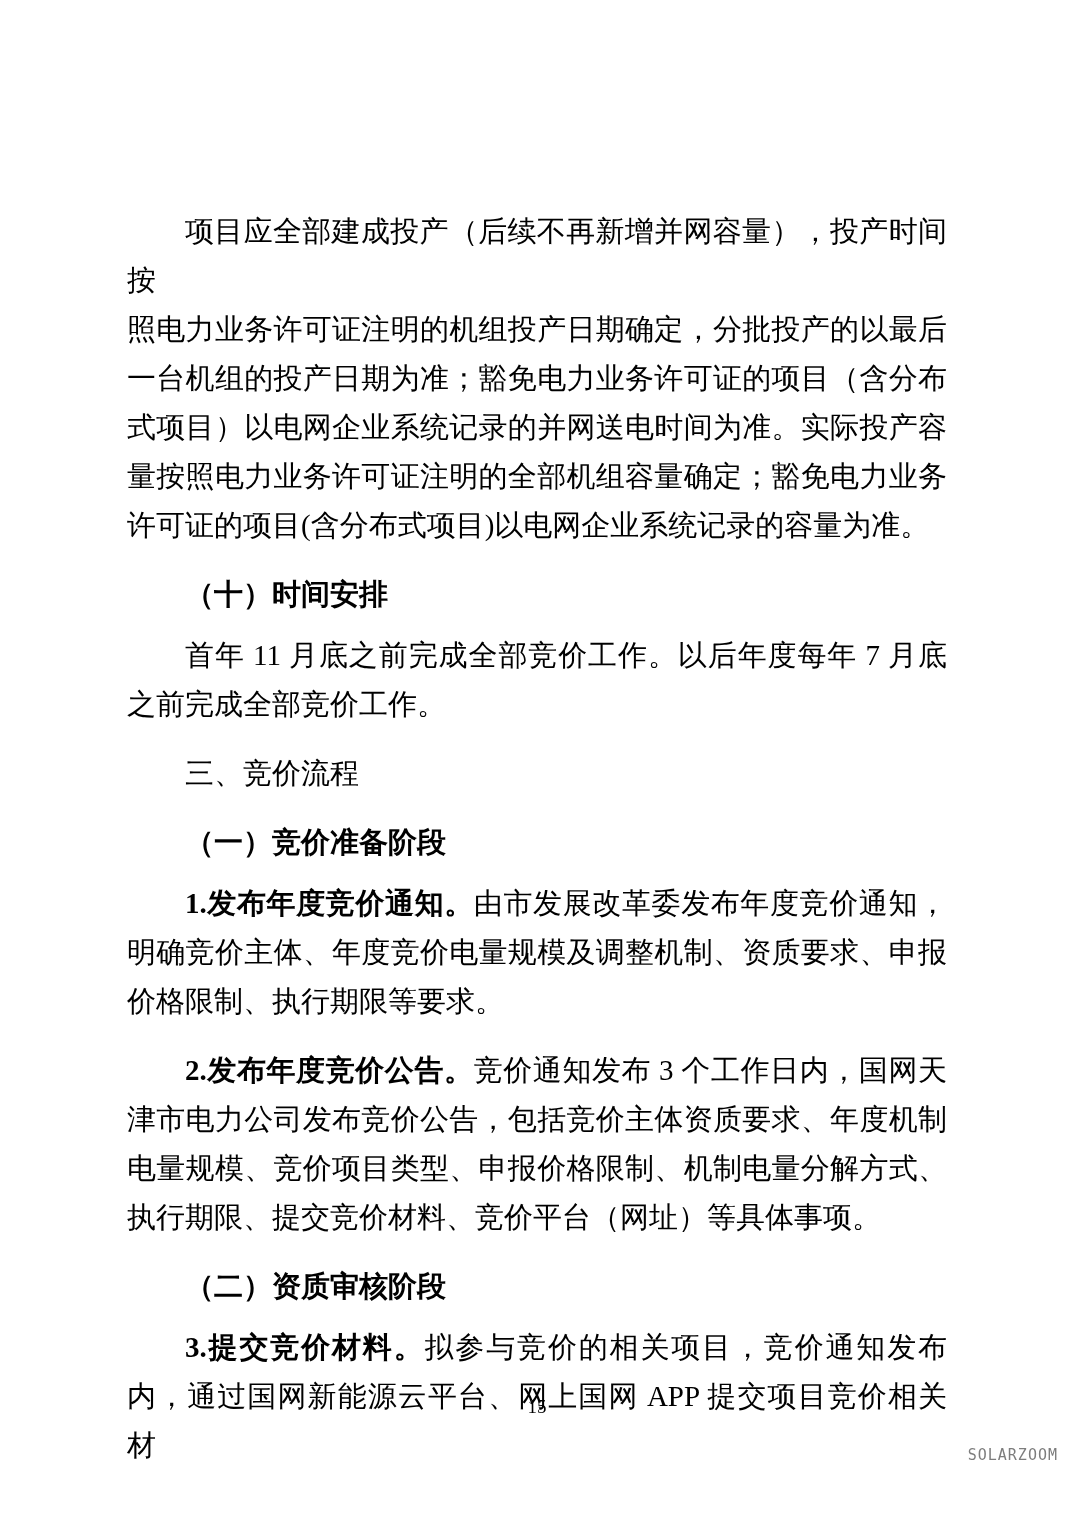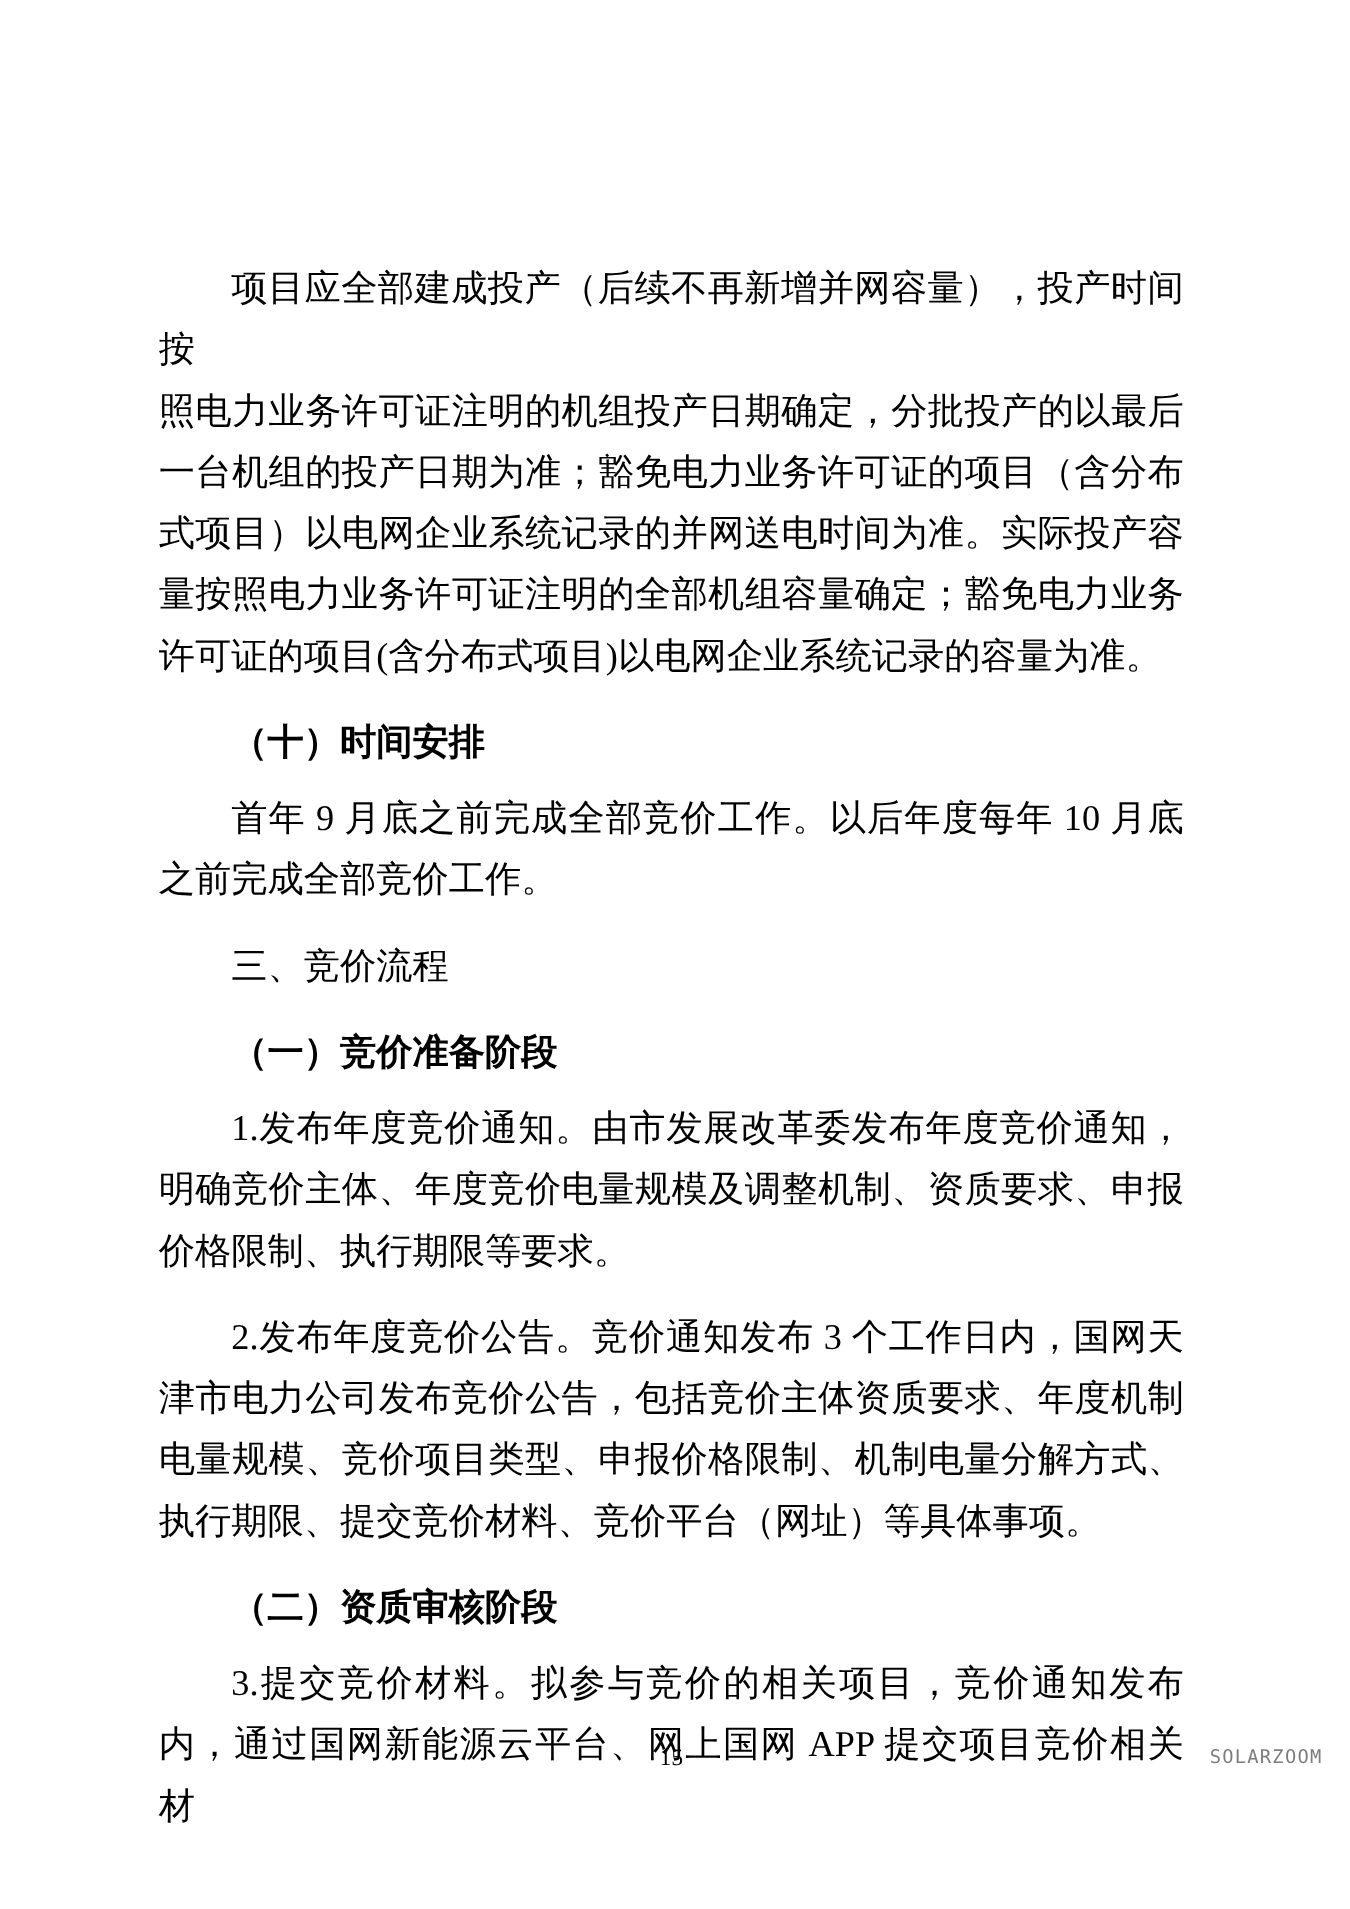--- a/index.html
+++ b/index.html
@@ -25,31 +25,31 @@
   .heading {
     font-weight:700;
     text-indent:58px;
     margin:20px 0 12px 0;
   }
   .section-line {
     font-weight:400;
     text-indent:58px;
     margin:4px 0 12px 0;
   }
-  .lead { font-weight:400; }
+  .lead { font-weight:700; }
   .page-number {
     position:absolute;
     top:1396px; left:127px; width:820px;
     text-align:center;
     font-size:19px;
     font-weight:400;
   }
   .watermark {
     position:absolute;
-    top:1396px; right:22px;
+    top:1446px; right:22px;
     font-family:"DejaVu Sans Mono","Liberation Mono",monospace;
     font-size:15px;
     letter-spacing:1px;
     color:#7d7d7d;
   }
 </style>
 </head>
 <body>
 
 <div class="page">
@@ -61,21 +61,21 @@
       <div class="line j">照电力业务许可证注明的机组投产日期确定，分批投产的以最后</div>
       <div class="line j">一台机组的投产日期为准；豁免电力业务许可证的项目（含分布</div>
       <div class="line j">式项目）以电网企业系统记录的并网送电时间为准。实际投产容</div>
       <div class="line j">量按照电力业务许可证注明的全部机组容量确定；豁免电力业务</div>
       <div class="line">许可证的项目(含分布式项目)以电网企业系统记录的容量为准。</div>
     </div>
 
     <div class="heading">（十）时间安排</div>
 
     <div class="para">
-      <div class="line j indent">首年 9 月底之前完成全部竞价工作。以后年度每年 10 月底</div>
+      <div class="line j indent">首年 11 月底之前完成全部竞价工作。以后年度每年 7 月底</div>
       <div class="line">之前完成全部竞价工作。</div>
     </div>
 
     <div class="section-line">三、竞价流程</div>
 
     <div class="heading">（一）竞价准备阶段</div>
 
     <div class="para">
       <div class="line j indent"><span class="lead">1.发布年度竞价通知。</span><span>由市发展改革委发布年度竞价通知，</span></div>
       <div class="line j">明确竞价主体、年度竞价电量规模及调整机制、资质要求、申报</div>

